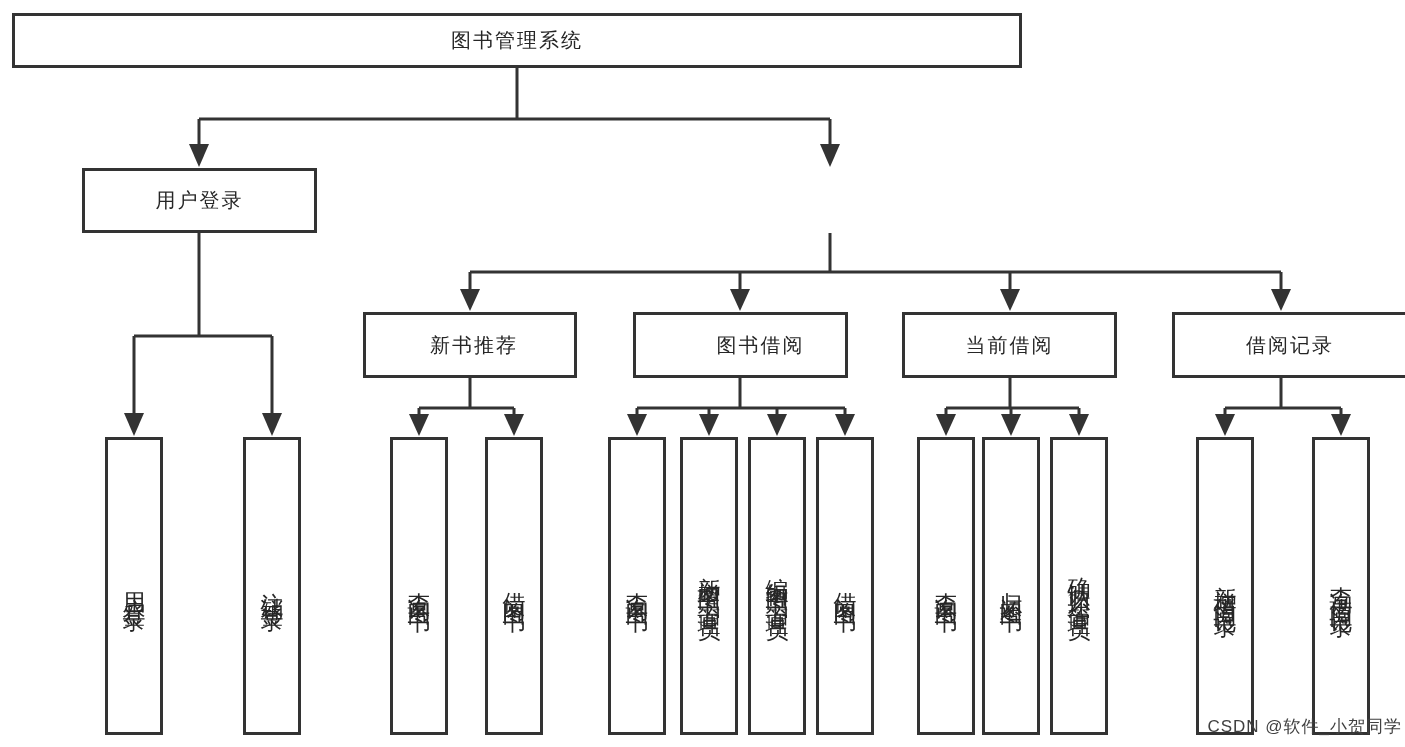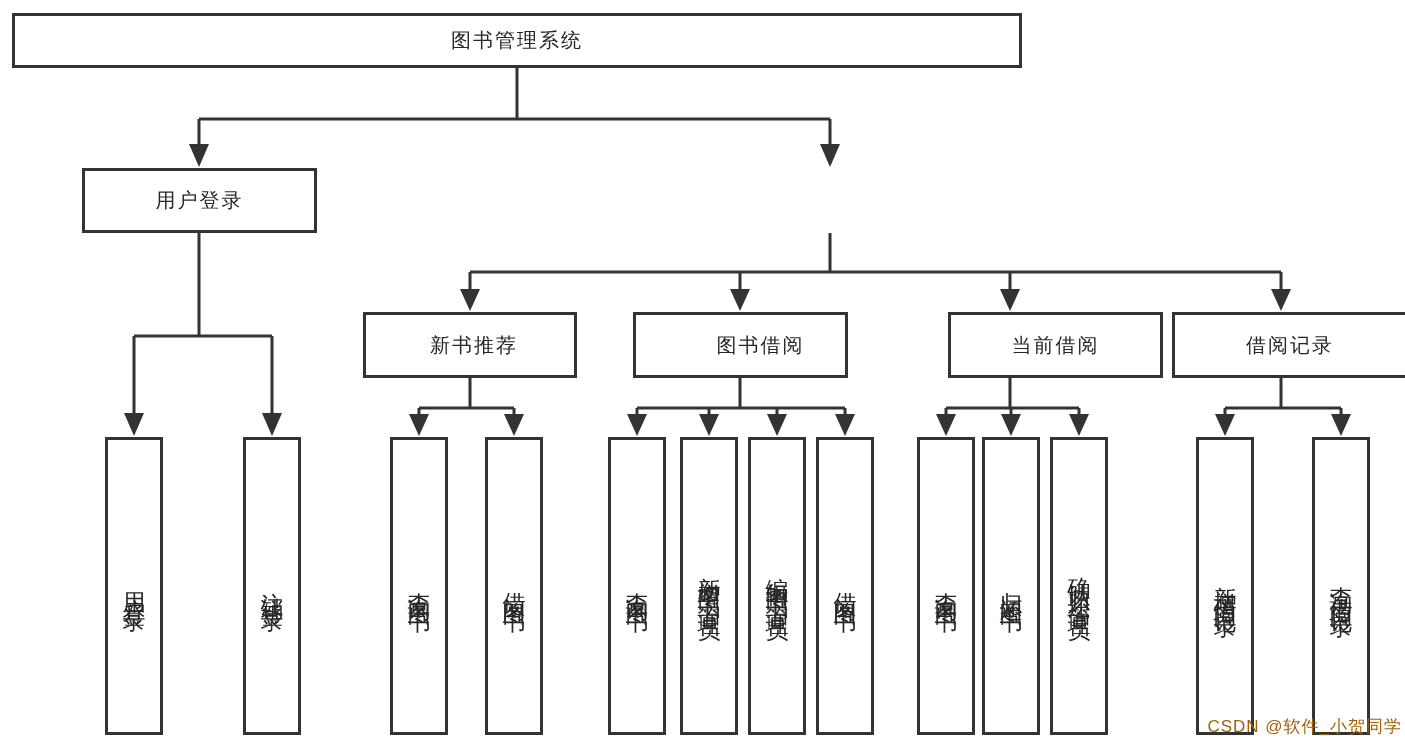--- a/index.html
+++ b/index.html
@@ -59,21 +59,21 @@
     height: 298px;
   }
   
   .box-root   { left: 12px;  top: 13px;  width: 1010px; height: 55px; }
   
   .box-l2-0   { left: 82px;  top: 168px; width: 235px; height: 65px; }
   .box-l2-1   { left: 711px; top: 168px; width: 237px; height: 65px; }
   
   .box-l3-0   { left: 363px;  top: 312px; width: 214px; height: 66px; padding-left: 8px; }
   .box-l3-1   { left: 633px;  top: 312px; width: 215px; height: 66px; padding-left: 40px; }
-  .box-l3-2   { left: 902px;  top: 312px; width: 215px; height: 66px; margin-left: 46px; }
+  .box-l3-2   { left: 902px;  top: 312px; width: 215px; height: 66px; }
   .box-l3-3   { left: 1172px; top: 312px; width: 236px; height: 66px; }
   
   .leaf-a1 { left: 105px; }
   .leaf-a2 { left: 243px; }
   .leaf-b1 { left: 390px; }
   .leaf-b2 { left: 485px; }
   .leaf-c1 { left: 608px; }
   .leaf-c2 { left: 680px; }
   .leaf-c3 { left: 748px; }
   .leaf-c4 { left: 816px; }
@@ -81,21 +81,21 @@
   .leaf-d2 { left: 982px; }
   .leaf-d3 { left: 1050px; }
   .leaf-e1 { left: 1196px; }
   .leaf-e2 { left: 1312px; }
   .watermark {
     position: absolute;
     right: 3px;
     top: 715px;
     font-size: 17px;
     letter-spacing: 1px;
-    color: #a16207;
+    color: #404040;
     white-space: nowrap;
   }
 </style>
 </head>
 <body>
 
 <div id="canvas">
 
   <svg id="connectors" viewBox="0 0 1405 747" xmlns="http://www.w3.org/2000/svg">
     <g>

